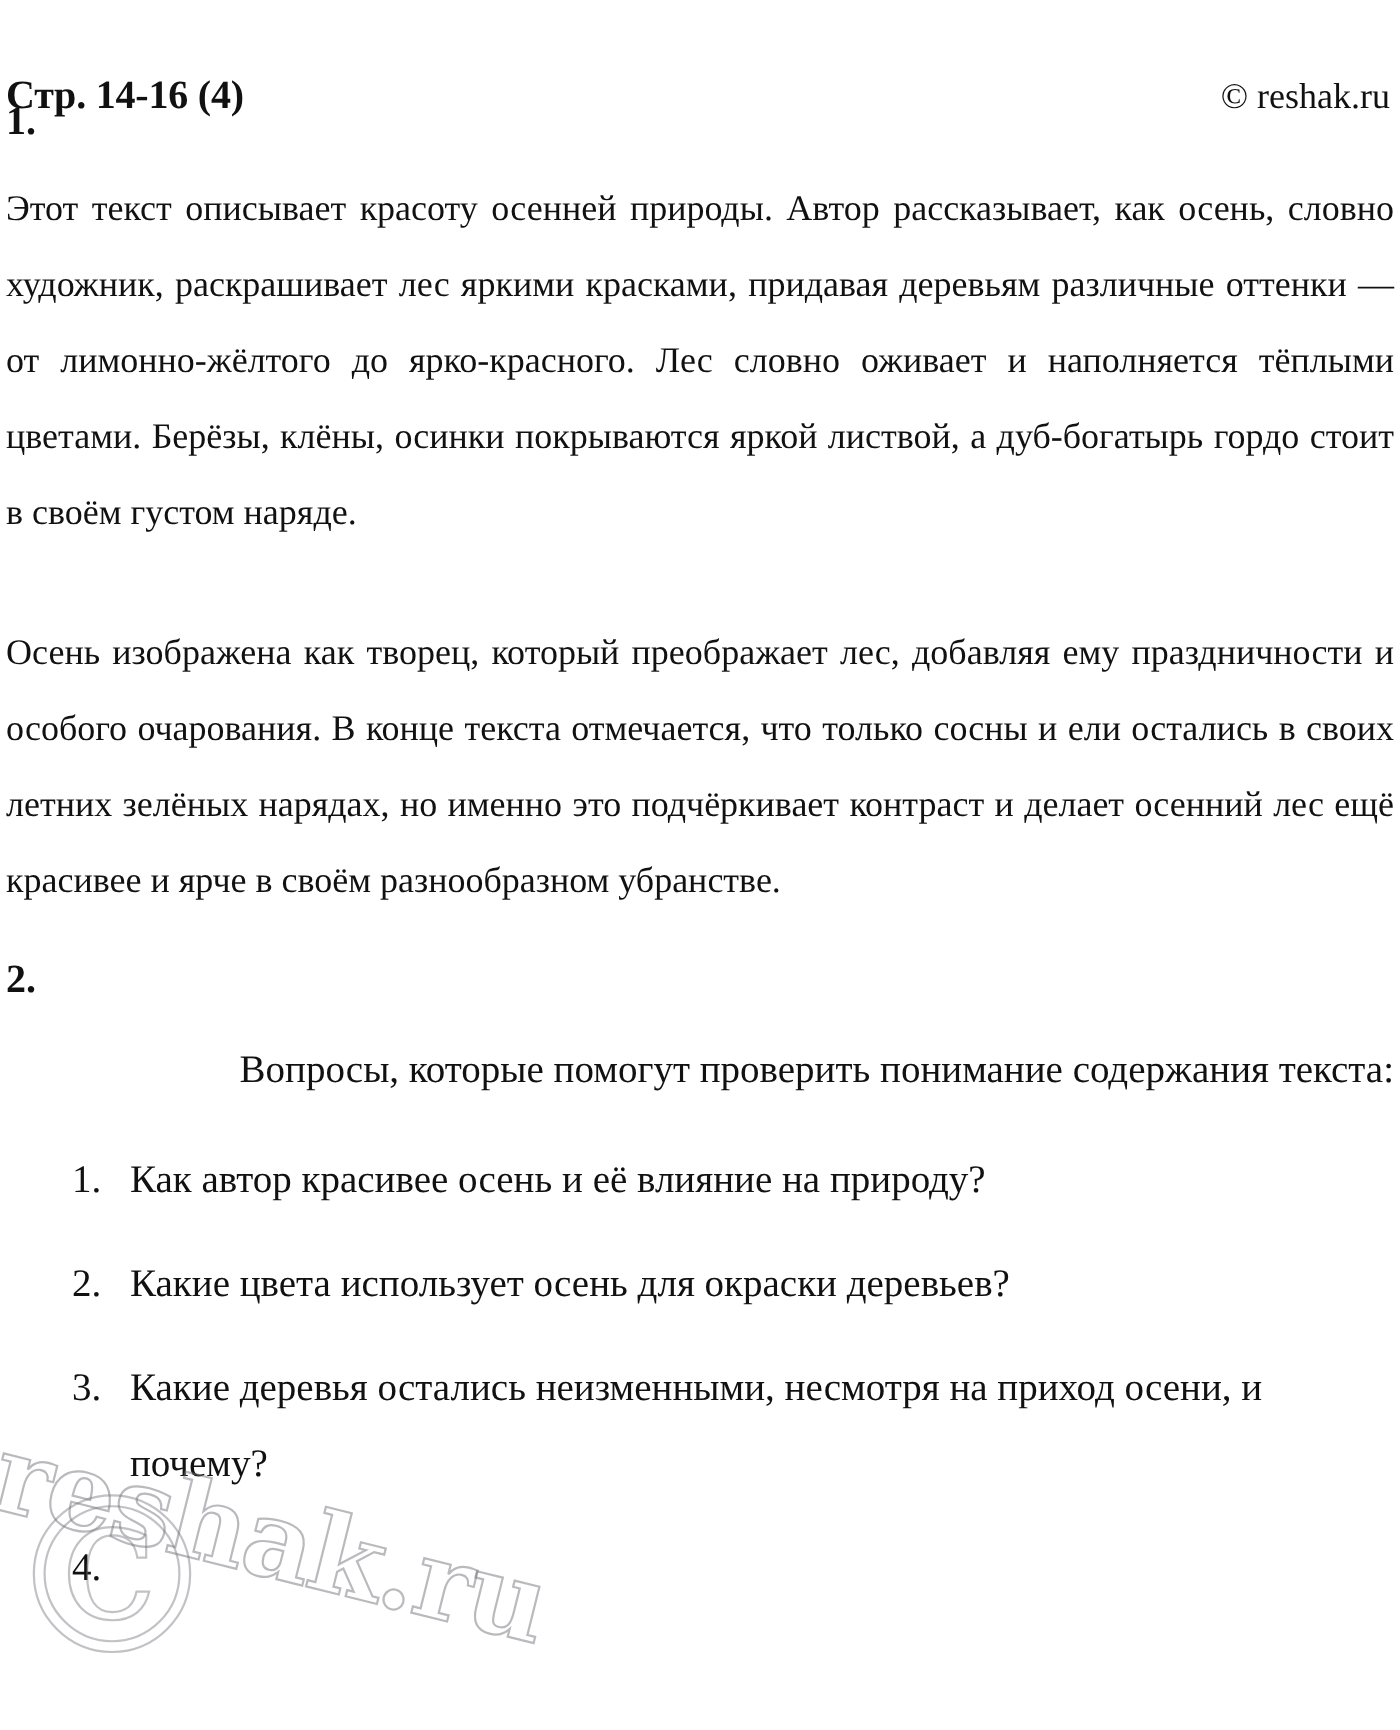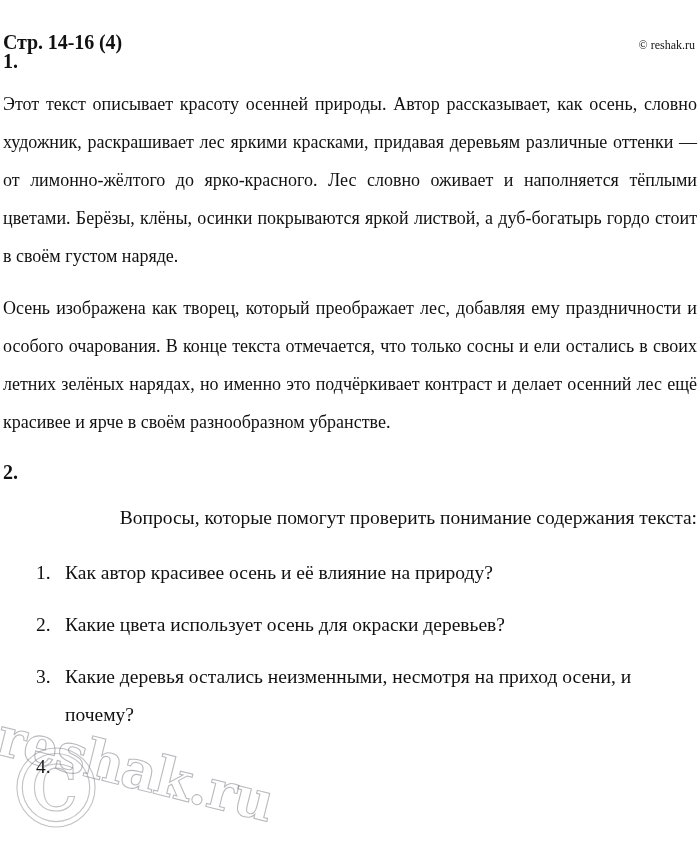--- a/index.html
+++ b/index.html
@@ -34,21 +34,21 @@
     height: 30px;
     padding-top: 2px;
   }
   .page-ref {
     font-weight: bold;
     font-size: 20px;
     letter-spacing: -0.1px;
     white-space: nowrap;
   }
   .copyright-header {
-    font-size: 12px;
+    font-size: 18px;
     white-space: nowrap;
     padding-right: 2px;
     margin-top: 36px;
   }
 
   
   .section-number {
     font-weight: bold;
     font-size: 20px;
     line-height: 1;
@@ -61,21 +61,21 @@
   .body-text {
     font-size: 18px;
     line-height: 38px;
     text-align: justify;
     text-align-last: left;
     margin: 0;
     padding: 0;
     hyphens: none;
   }
   .para-1 { margin-top: 14px; }
-  .para-2 { margin-top: 14px; }
+  .para-2 { margin-top: 32px; }
   .intro-line {
     font-size: 19.5px;
     line-height: 38px;
     margin: 0;
     margin-top: 17px;
     text-align: right;
   }
 
   
   .question-list {

